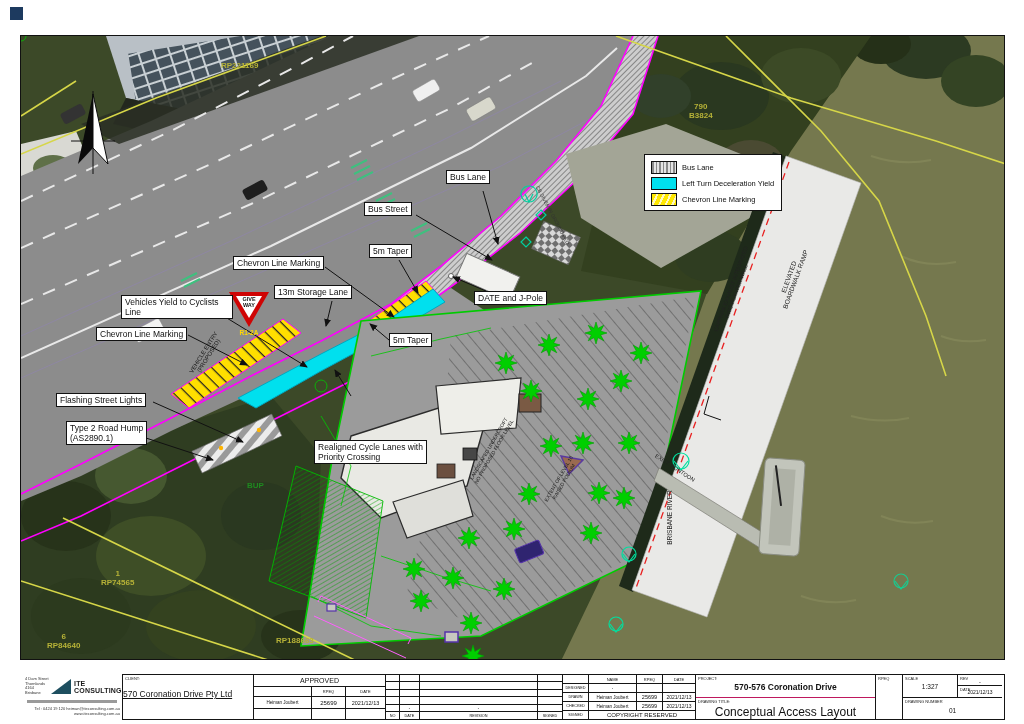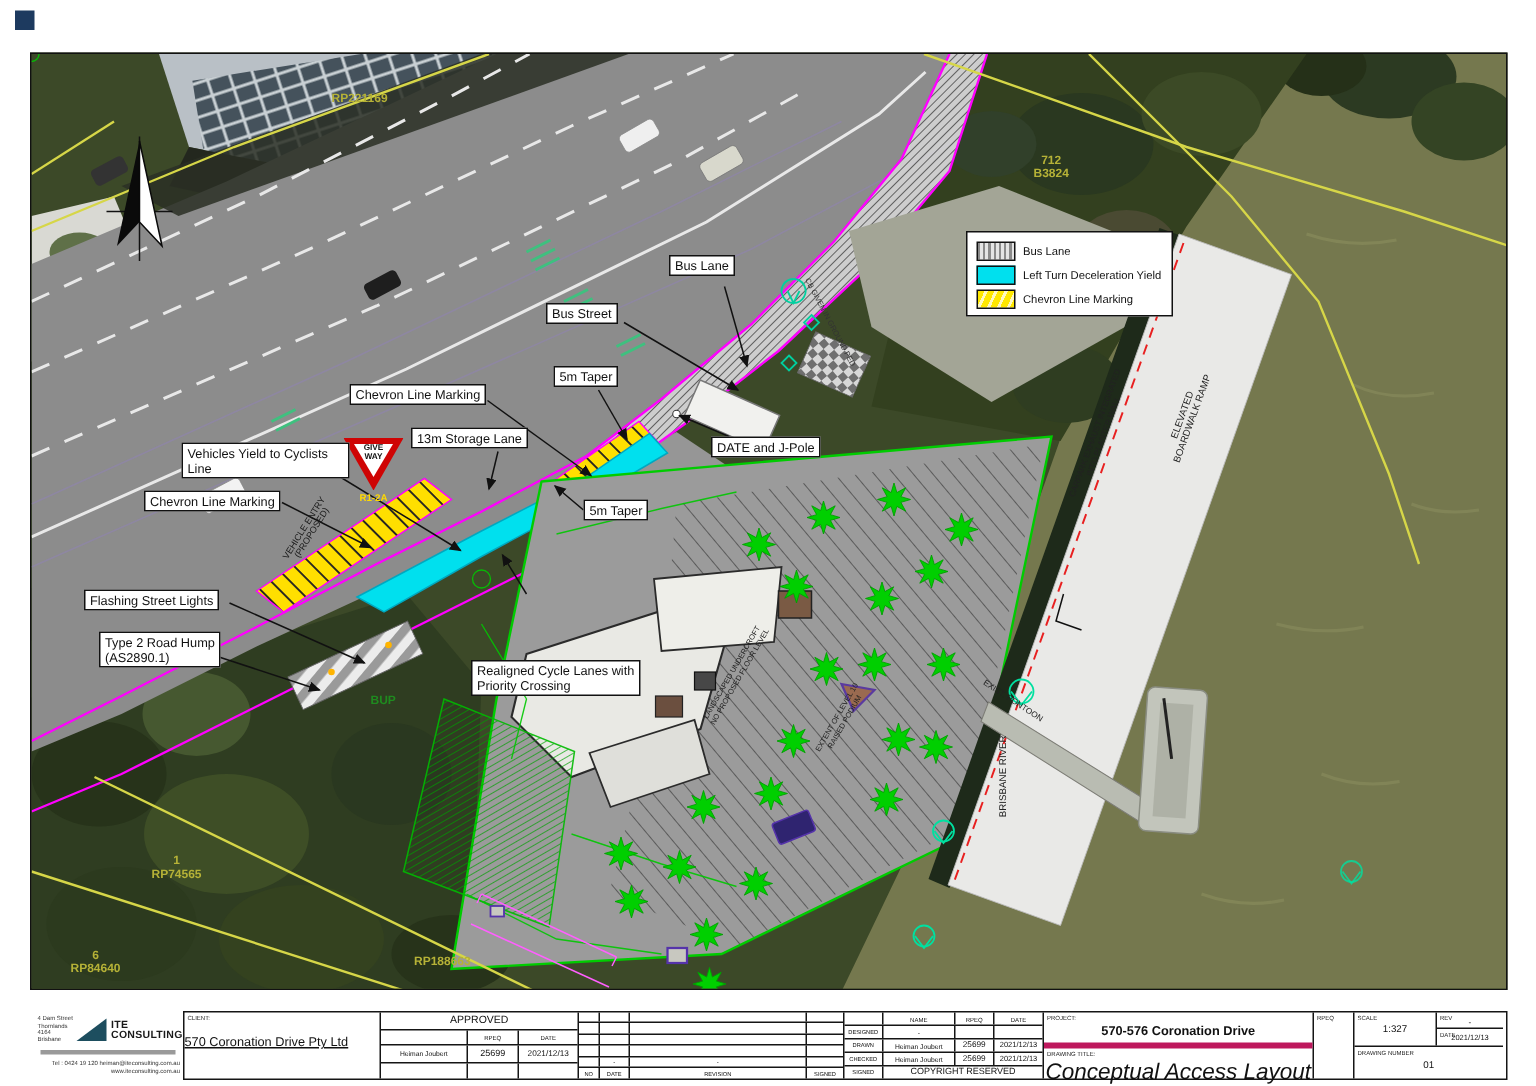--- a/index.html
+++ b/index.html
@@ -70,21 +70,21 @@
   #tb-pers{width:133px;display:flex;flex-direction:column;}
   .pr-row{display:flex;flex:1;border-bottom:1px solid #151515;}
   .pr-row:last-child{border-bottom:none;}
   .pr-c0{width:26px;border-right:1px solid #151515;font-size:3.8px;}
   .pr-c1{width:48px;border-right:1px solid #151515;font-size:4.5px;}
   .pr-c2{width:26px;border-right:1px solid #151515;font-size:5.5px;}
   .pr-c3{flex:1;font-size:5px;}
   
   #tb-proj{width:180px;display:flex;flex-direction:column;}
   .pj-half{flex:1;position:relative;}
-  .pj-half:first-child{border-bottom:4px solid #be185d;}
+  .pj-half:first-child{border-bottom:1px solid #be185d;}
   .pj-main{position:absolute;left:0;top:7px;width:100%;text-align:center;font-size:8.5px;font-weight:bold;color:#111;}
   
   #tb-rpeq{width:27px;}
   
   #tb-scale{width:99px;display:flex;flex-direction:column;border-right:none;}
   .sc-top{flex:1;display:flex;border-bottom:1px solid #151515;}
   .sc-cell{position:relative;box-sizing:border-box;}
   .sc-1{width:55px;border-right:1px solid #151515;}
   .sc-2{flex:1;display:flex;flex-direction:column;}
   .sc-2a{flex:1;border-bottom:1px solid #151515;position:relative;}
@@ -408,28 +408,28 @@
     <div id="giveway">
       <div class="gw-tri">
         <div class="gw-tri-in"></div>
         <div class="gw-txt">GIVE
 WAY</div>
       </div>
       <div class="gw-code">R1-2A</div>
     </div>
 
     <div class="maplbl lot" style="left:200px;top:25px;">RP221169</div>
-    <div class="maplbl lot" style="left:668px;top:66px;">712
+    <div class="maplbl lot" style="left:668px;top:66px;">790
 B3824</div>
     <div class="maplbl lot" style="left:80px;top:533px;">1
 RP74565</div>
     <div class="maplbl lot" style="left:26px;top:596px;">6
 RP84640</div>
     <div class="maplbl lot" style="left:255px;top:600px;">RP188663</div>
-    <div class="maplbl" style="left:226px;top:426px;color:#1f8a1f;font-weight:bold;font-size:8px;text-align:right;">BUP</div>
+    <div class="maplbl" style="left:226px;top:445px;color:#1f8a1f;font-weight:bold;font-size:8px;text-align:right;">BUP</div>
 
     <div class="maplbl rot" style="left:150px;top:312px;width:70px;font-size:6px;color:#1a1a1a;text-align:center;transform:rotate(-58deg);">VEHICLE ENTRY
 (PROPOSED)</div>
     <div class="maplbl rot" style="left:498px;top:178px;width:70px;font-size:5px;color:#333;transform:rotate(62deg);">CB GIVEN IN GROUND PED</div>
     <div class="maplbl rot" style="left:430px;top:408px;width:80px;font-size:5px;color:#222;text-align:center;transform:rotate(-60deg);">LANDSCAPED UNDERCROFT
 NO PROPOSED FLOOR LEVEL</div>
     <div class="maplbl rot" style="left:505px;top:438px;width:70px;font-size:5px;color:#222;text-align:center;transform:rotate(-60deg);">EXTENT OF LEVEL 10 RAISED PODIUM</div>
     <div class="maplbl rot" style="left:735px;top:235px;width:72px;font-size:6.5px;color:#222;text-align:center;transform:rotate(-70deg);">ELEVATED
 BOARDWALK RAMP</div>
     <div class="maplbl rot" style="left:665px;top:248px;width:95px;font-size:5.5px;color:#222;text-align:center;transform:rotate(-70deg);">CARPARK EXHAUST INTEGRATED
@@ -547,21 +547,21 @@
       </div>
     </div>
 
     <div class="tb" id="tb-proj">
       <div class="pj-half">
         <span class="sm">PROJECT:</span>
         <div class="pj-main">570-576 Coronation Drive</div>
       </div>
       <div class="pj-half">
         <span class="sm">DRAWING TITLE:</span>
-        <div class="pj-main" style="font-weight:normal;font-size:15px;font-style:italic;">Conceptual Access Layout</div>
+        <div class="pj-main" style="font-weight:normal;font-size:12px;">Conceptual Access Layout</div>
       </div>
     </div>
 
     <div class="tb" id="tb-rpeq">
       <span class="sm">RPEQ</span>
     </div>
 
     <div class="tb" id="tb-scale">
       <div class="sc-top">
         <div class="sc-cell sc-1">

